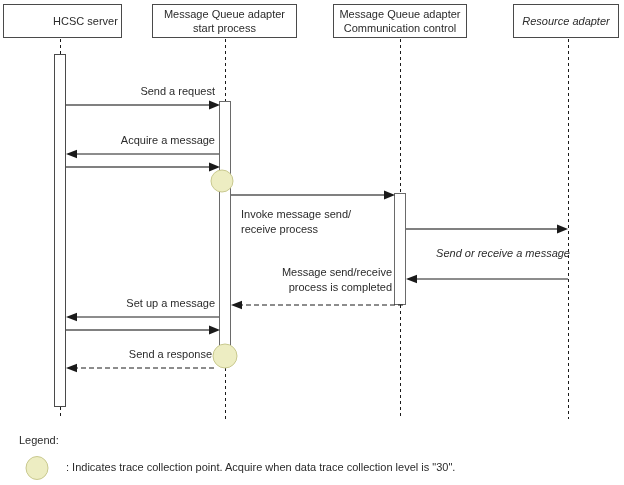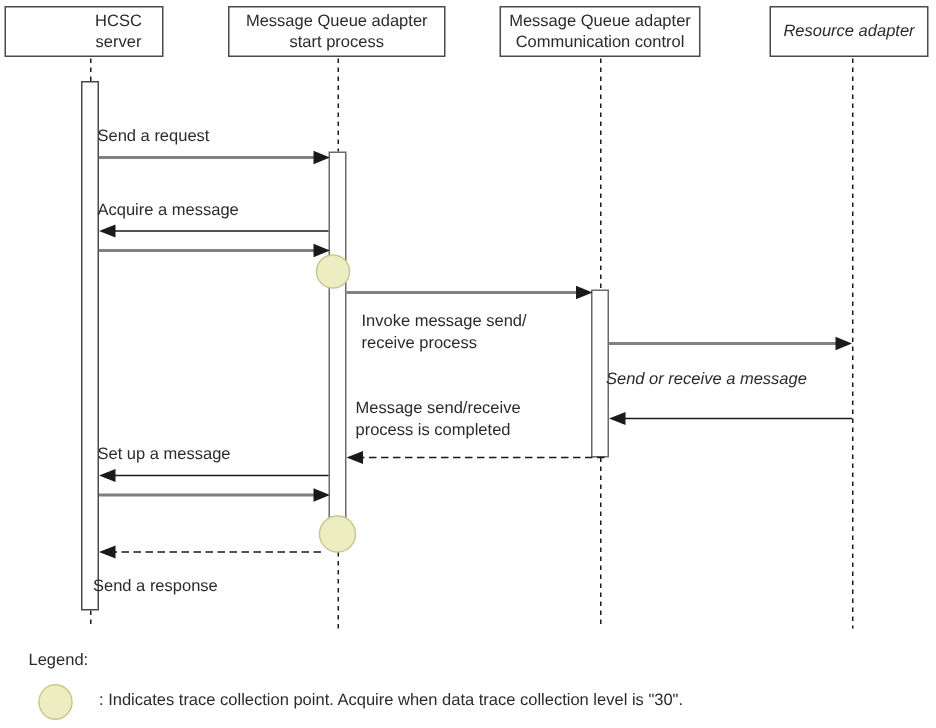--- a/index.html
+++ b/index.html
@@ -20,35 +20,35 @@
     background: #ffffff;
     display: flex;
     align-items: center;
     justify-content: center;
     text-align: center;
     white-space: pre-line;
     line-height: 14px;
   }
   .msg-label {
     position: absolute;
-    text-align: left;
+    text-align: right;
     white-space: pre-line;
     line-height: 15px;
   }
   .msg-label.left-align { text-align: left; margin-top: 40px; }
   .legend-title { position: absolute; left: 3px; top: 434px; padding-left: 16px; }
   .legend-text  { position: absolute; left: 66px; top: 461px; text-align: right; }
   svg.overlay { position: absolute; left: 0; top: 0; }
 </style>
 </head>
 <body>
 
 <div class="stage">
 
-  <div class="actor" style="left:3px; top:4px; width:106px; height:34px;padding-left:46px;">HCSC server</div>
+  <div class="actor" style="left:3px; top:4px; width:119px; height:34px;padding-left:46px;">HCSC server</div>
   <div class="actor" style="left:152px; top:4px; width:145px; height:34px;">Message Queue adapter
 start process</div>
   <div class="actor" style="left:333px; top:4px; width:134px; height:34px;">Message Queue adapter
 Communication control</div>
   <div class="actor" style="left:513px; top:4px; width:106px; height:34px;font-style:italic;">Resource adapter</div>
 
   <svg class="overlay" width="624" height="485" viewBox="0 0 624 485">
 
     <g stroke="#1a1a1a" stroke-width="1" stroke-dasharray="3,3">
       <line x1="60.5" y1="39" x2="60.5" y2="54"></line>
@@ -124,18 +124,18 @@
   </svg>
 
   <div class="msg-label" style="left:65px; top:84px;  width:150px;">Send a request</div>
   <div class="msg-label" style="left:65px; top:133px; width:150px;">Acquire a message</div>
   <div class="msg-label left-align" style="left:241px; top:167px; width:150px;">Invoke message send/
 receive process</div>
   <div class="msg-label" style="left:404px; top:246px; width:166px;font-style:italic;">Send or receive a message</div>
   <div class="msg-label" style="left:237px; top:265px; width:155px;">Message send/receive
 process is completed</div>
   <div class="msg-label" style="left:65px; top:296px; width:150px;">Set up a message</div>
-  <div class="msg-label" style="left:62px; top:347px; width:150px;margin-top:37px;">Send a response</div>
+  <div class="msg-label" style="left:62px; top:347px; width:150px;">Send a response</div>
 
   <div class="legend-title">Legend:</div>
   <div class="legend-text">: Indicates trace collection point. Acquire when data trace collection level is "30".</div>
 
 </div>
 
 </body></html>

